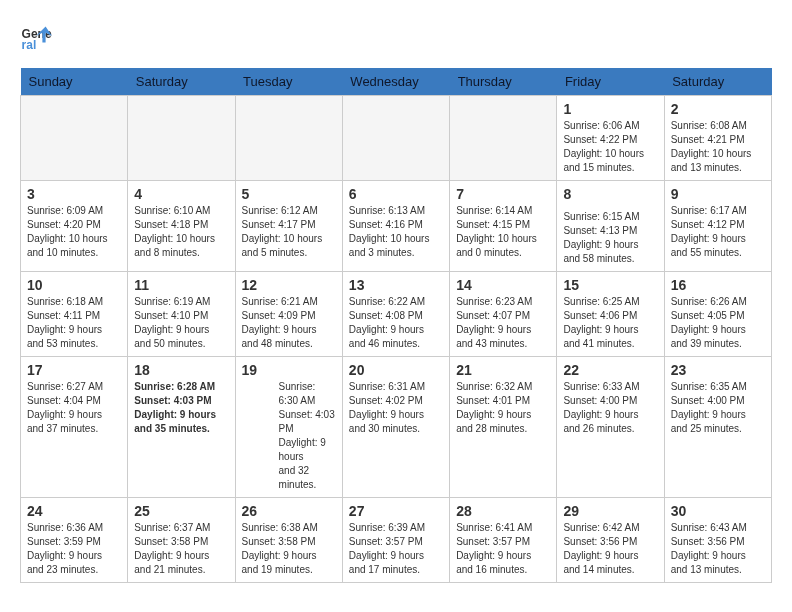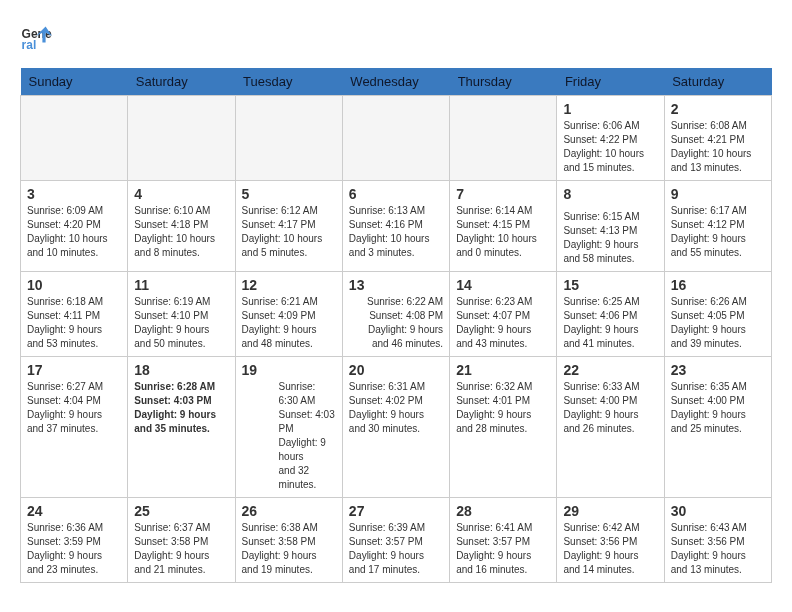--- a/index.html
+++ b/index.html
@@ -197,21 +197,21 @@
         </td>
         <td>
           <span class="day-num">12</span>
           <div class="day-info" style="white-space: pre-line;">Sunrise: 6:21 AM
 Sunset: 4:09 PM
 Daylight: 9 hours
 and 48 minutes.</div>
         </td>
         <td>
           <span class="day-num">13</span>
-          <div class="day-info" style="white-space: pre-line; text-align: right;">Sunrise: 6:22 AM
+          <div class="day-info" style="white-space: pre-line;">Sunrise: 6:22 AM
 Sunset: 4:08 PM
 Daylight: 9 hours
 and 46 minutes.</div>
         </td>
         <td>
           <span class="day-num">14</span>
           <div class="day-info" style="white-space: pre-line;">Sunrise: 6:23 AM
 Sunset: 4:07 PM
 Daylight: 9 hours
 and 43 minutes.</div>

